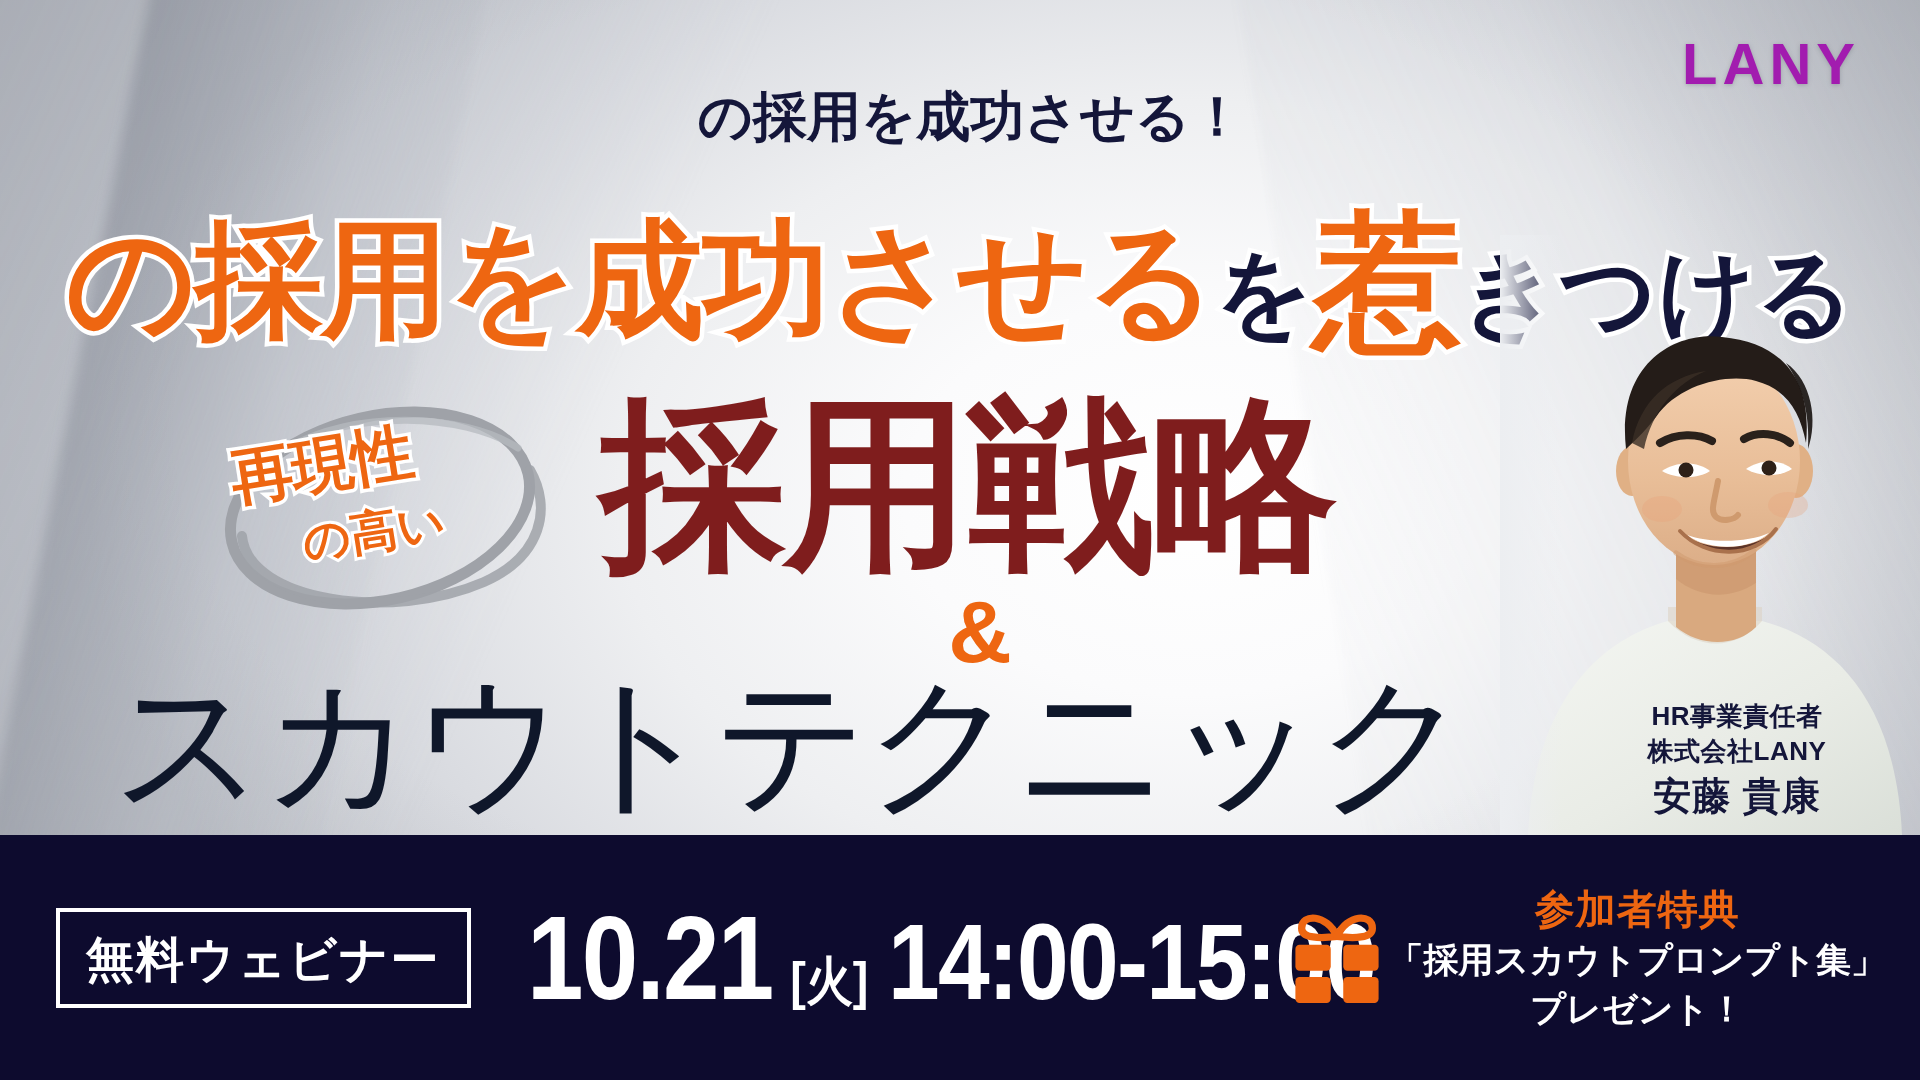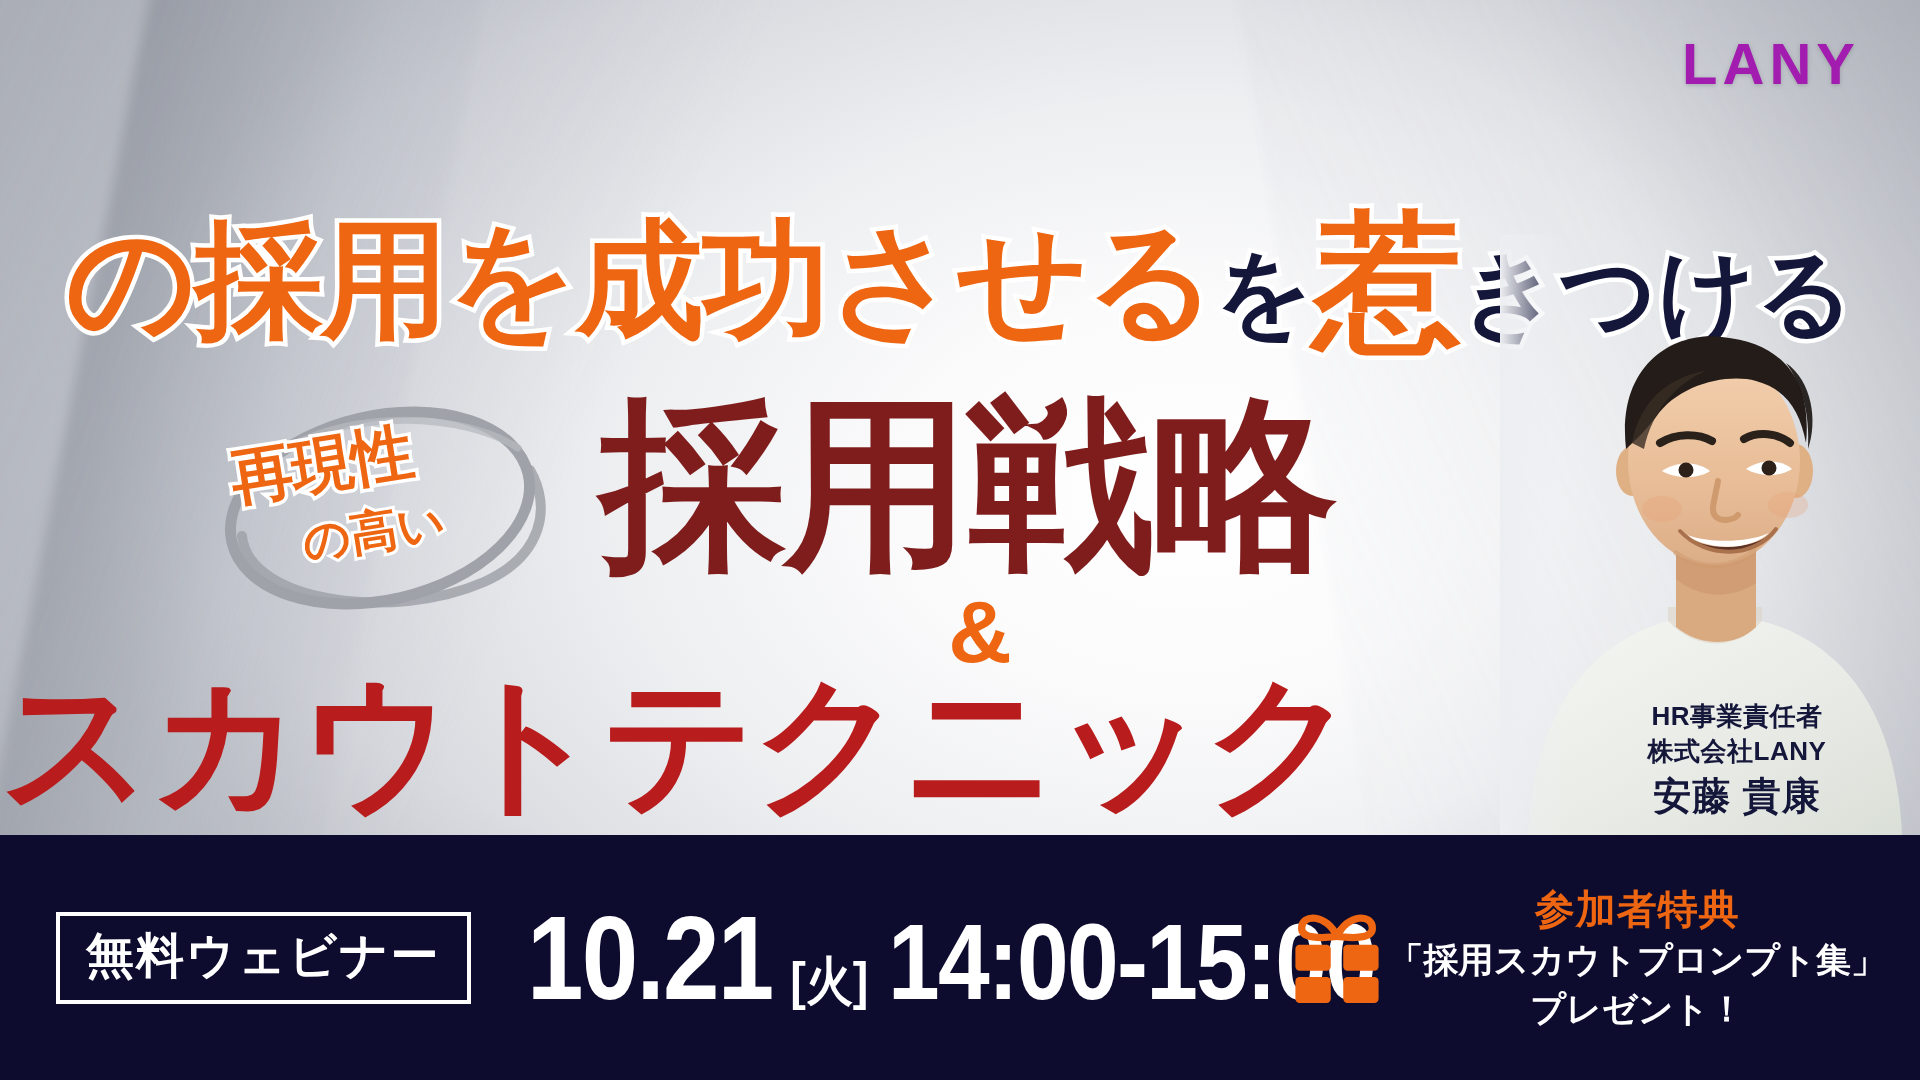--- a/index.html
+++ b/index.html
@@ -234,23 +234,24 @@
     color: #ee6611;
     line-height: 1;
     padding-left: 40px;
   }
 
   
   .line3 {
     position: absolute;
     top: 668px;
     left: 0; right: 0;
+    text-align: center;
     font-size: 150px;
-    font-weight: 700;
-    color: #b91c1c;
+    font-weight: 400;
+    color: #0f172a;
     line-height: 1;
     letter-spacing: -3px;
     padding-right: 340px;
   }
 
   
   .speaker {
     position: absolute;
     right: 0;
     bottom: 245px;
@@ -290,21 +291,21 @@
     background: #0d0b2e;
     display: flex;
     align-items: center;
   }
   .free-badge {
     margin-left: 56px;
     border: 4px solid #ffffff;
     color: #ffffff;
     font-size: 48px;
     font-weight: 700;
-    padding: 16px 26px 20px;
+    padding: 24px 26px 20px;
     line-height: 1;
     letter-spacing: 2px;
     white-space: nowrap;
   }
   .datetime {
     margin-left: 56px;
     color: #ffffff;
     display: flex;
     align-items: baseline;
     white-space: nowrap;
@@ -369,20 +370,21 @@
 
   <div class="bg-base"></div>
   <div class="bg-sheen-a"></div>
   <div class="bg-sheen-b"></div>
   <div class="bg-sheen-c"></div>
   <div class="bg-vign"></div>
 
   <div class="logo">LANY</div>
 
   <div class="kicker">
+    <div class="kicker-tail">の採用を成功させる！</div>
   </div>
 
   <div class="line1">
     <span class="l1-orange">の採用を成功させる</span>
     <span class="l1-navy">を</span>
     <span class="l1-orange-big">惹</span>
     <span class="l1-navy">きつける</span>
   </div>
 
   <div class="badge">

